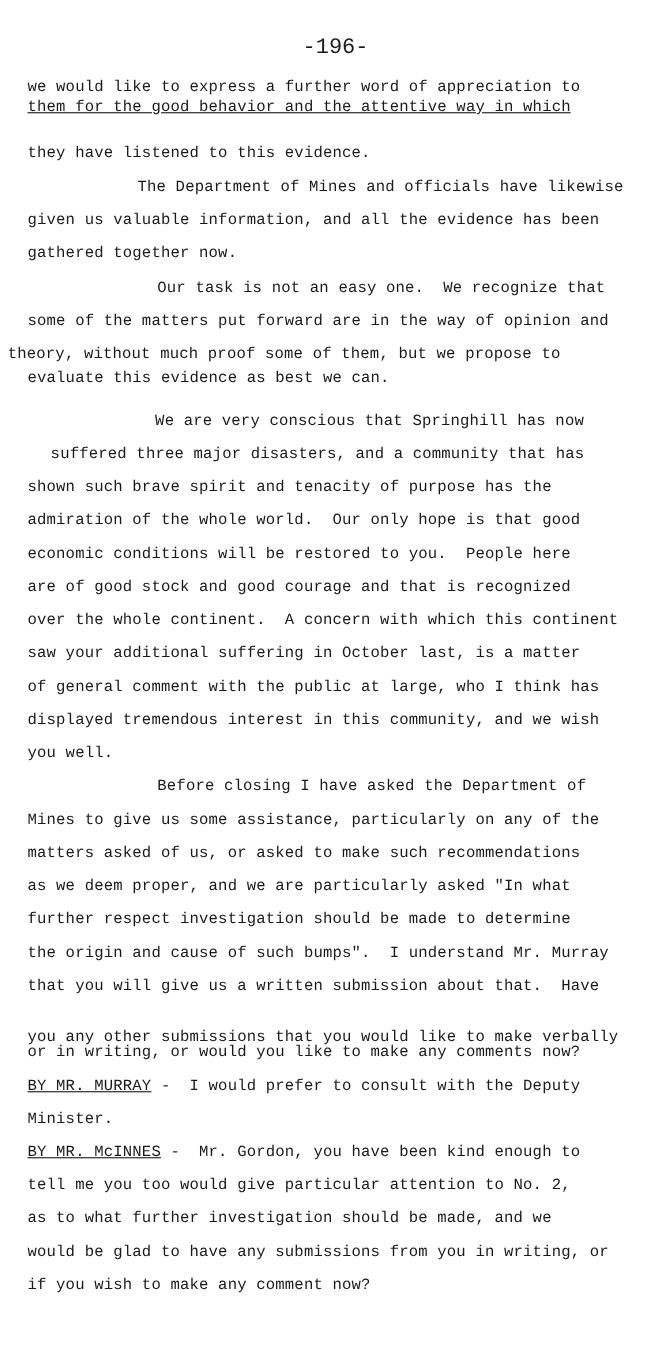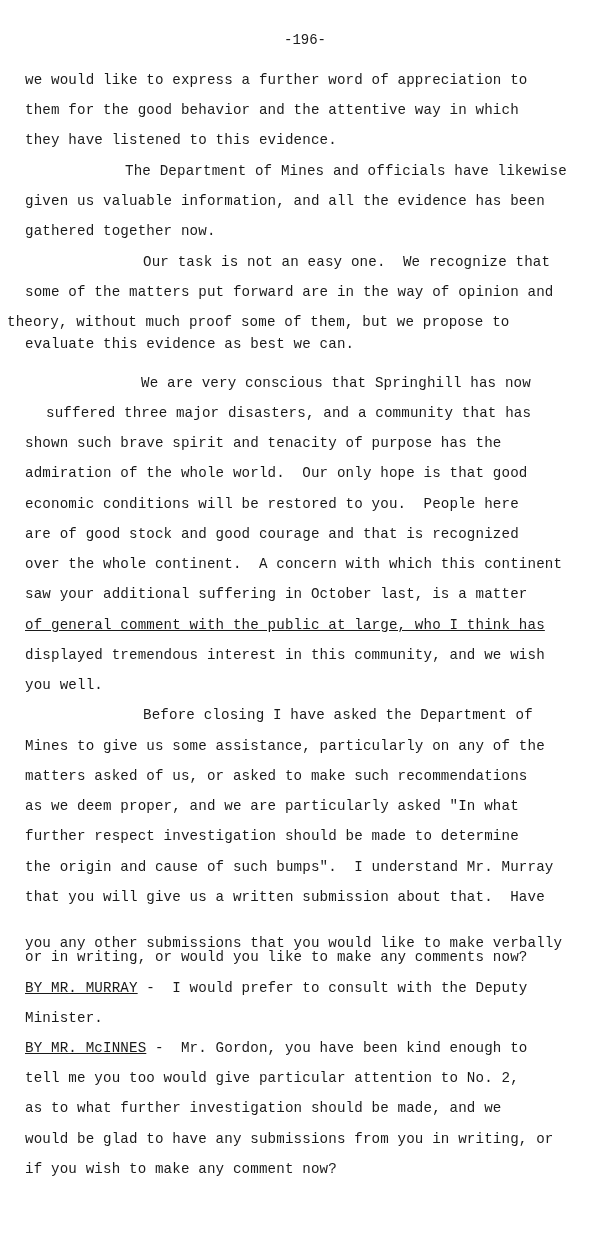--- a/index.html
+++ b/index.html
@@ -1,46 +1,46 @@
 <!DOCTYPE html>
 <html><head>
 <meta charset="utf-8">
 <style>
   html, body { margin: 0; padding: 0; background: #ffffff; }
   body { width: 610px; height: 1238px; position: relative; overflow: hidden;
          font-family: "Liberation Mono", "DejaVu Sans Mono", monospace; color: #1a1a1a; }
-  .page-num { position: absolute; top: 32px; left: 0; width: 610px; text-align: center; font-size: 14px; }
+  .page-num { position: absolute; top: 32px; left: 0; width: 610px; text-align: center; font-size: 20px; }
   .line { position: absolute; left: 25px; font-size: 14.2px; white-space: pre; letter-spacing: 0.15px; line-height: 20px; }
   .u { text-decoration: underline; }
 </style>
 </head>
 <body>
 
 <div>
   <div class="page-num">-196-</div>
   <div id="body-lines">
       <div class="line" style="top: 70px; left: 25px;">we would like to express a further word of appreciation to</div>
-      <div class="line" style="top: 100px; left: 25px;">them for the good behavior and the attentive way in which</div>
+      <div class="line" style="top: 88px; left: 25px; text-decoration: underline;">them for the good behavior and the attentive way in which</div>
       <div class="line" style="top: 130px; left: 25px;">they have listened to this evidence.</div>
       <div class="line" style="top: 161px; left: 125px;">The Department of Mines and officials have likewise</div>
       <div class="line" style="top: 191px; left: 25px;">given us valuable information, and all the evidence has been</div>
       <div class="line" style="top: 221px; left: 25px;">gathered together now.</div>
       <div class="line" style="top: 252px; left: 143px;">Our task is not an easy one.  We recognize that</div>
       <div class="line" style="top: 282px; left: 25px;">some of the matters put forward are in the way of opinion and</div>
       <div class="line" style="top: 312px; left: 7px;">theory, without much proof some of them, but we propose to</div>
       <div class="line" style="top: 334px; left: 25px; text-align: right;">evaluate this evidence as best we can.</div>
       <div class="line" style="top: 373px; left: 141px; text-align: right;">We are very conscious that Springhill has now</div>
       <div class="line" style="top: 403px; left: 26px; margin-left: 20px;">suffered three major disasters, and a community that has</div>
       <div class="line" style="top: 433px; left: 25px;">shown such brave spirit and tenacity of purpose has the</div>
       <div class="line" style="top: 463px; left: 25px;">admiration of the whole world.  Our only hope is that good</div>
       <div class="line" style="top: 494px; left: 25px;">economic conditions will be restored to you.  People here</div>
       <div class="line" style="top: 524px; left: 25px;">are of good stock and good courage and that is recognized</div>
       <div class="line" style="top: 554px; left: 25px;">over the whole continent.  A concern with which this continent</div>
       <div class="line" style="top: 584px; left: 25px;">saw your additional suffering in October last, is a matter</div>
-      <div class="line" style="top: 615px; left: 25px; text-decoration: underline;">of general comment with the public at large, who I think has</div>
+      <div class="line" style="top: 615px; left: 25px;">of general comment with the public at large, who I think has</div>
       <div class="line" style="top: 645px; left: 25px;">displayed tremendous interest in this community, and we wish</div>
       <div class="line" style="top: 675px; left: 25px;">you well.</div>
       <div class="line" style="top: 705px; left: 143px;">Before closing I have asked the Department of</div>
       <div class="line" style="top: 736px; left: 25px;">Mines to give us some assistance, particularly on any of the</div>
       <div class="line" style="top: 766px; left: 25px;">matters asked of us, or asked to make such recommendations</div>
       <div class="line" style="top: 796px; left: 25px;">as we deem proper, and we are particularly asked "In what</div>
       <div class="line" style="top: 826px; left: 25px;">further respect investigation should be made to determine</div>
       <div class="line" style="top: 857px; left: 25px;">the origin and cause of such bumps".  I understand Mr. Murray</div>
       <div class="line" style="top: 887px; left: 25px;">that you will give us a written submission about that.  Have</div>
       <div class="line" style="top: 917px; left: 25px; margin-top: 16px;">you any other submissions that you would like to make verbally</div>

